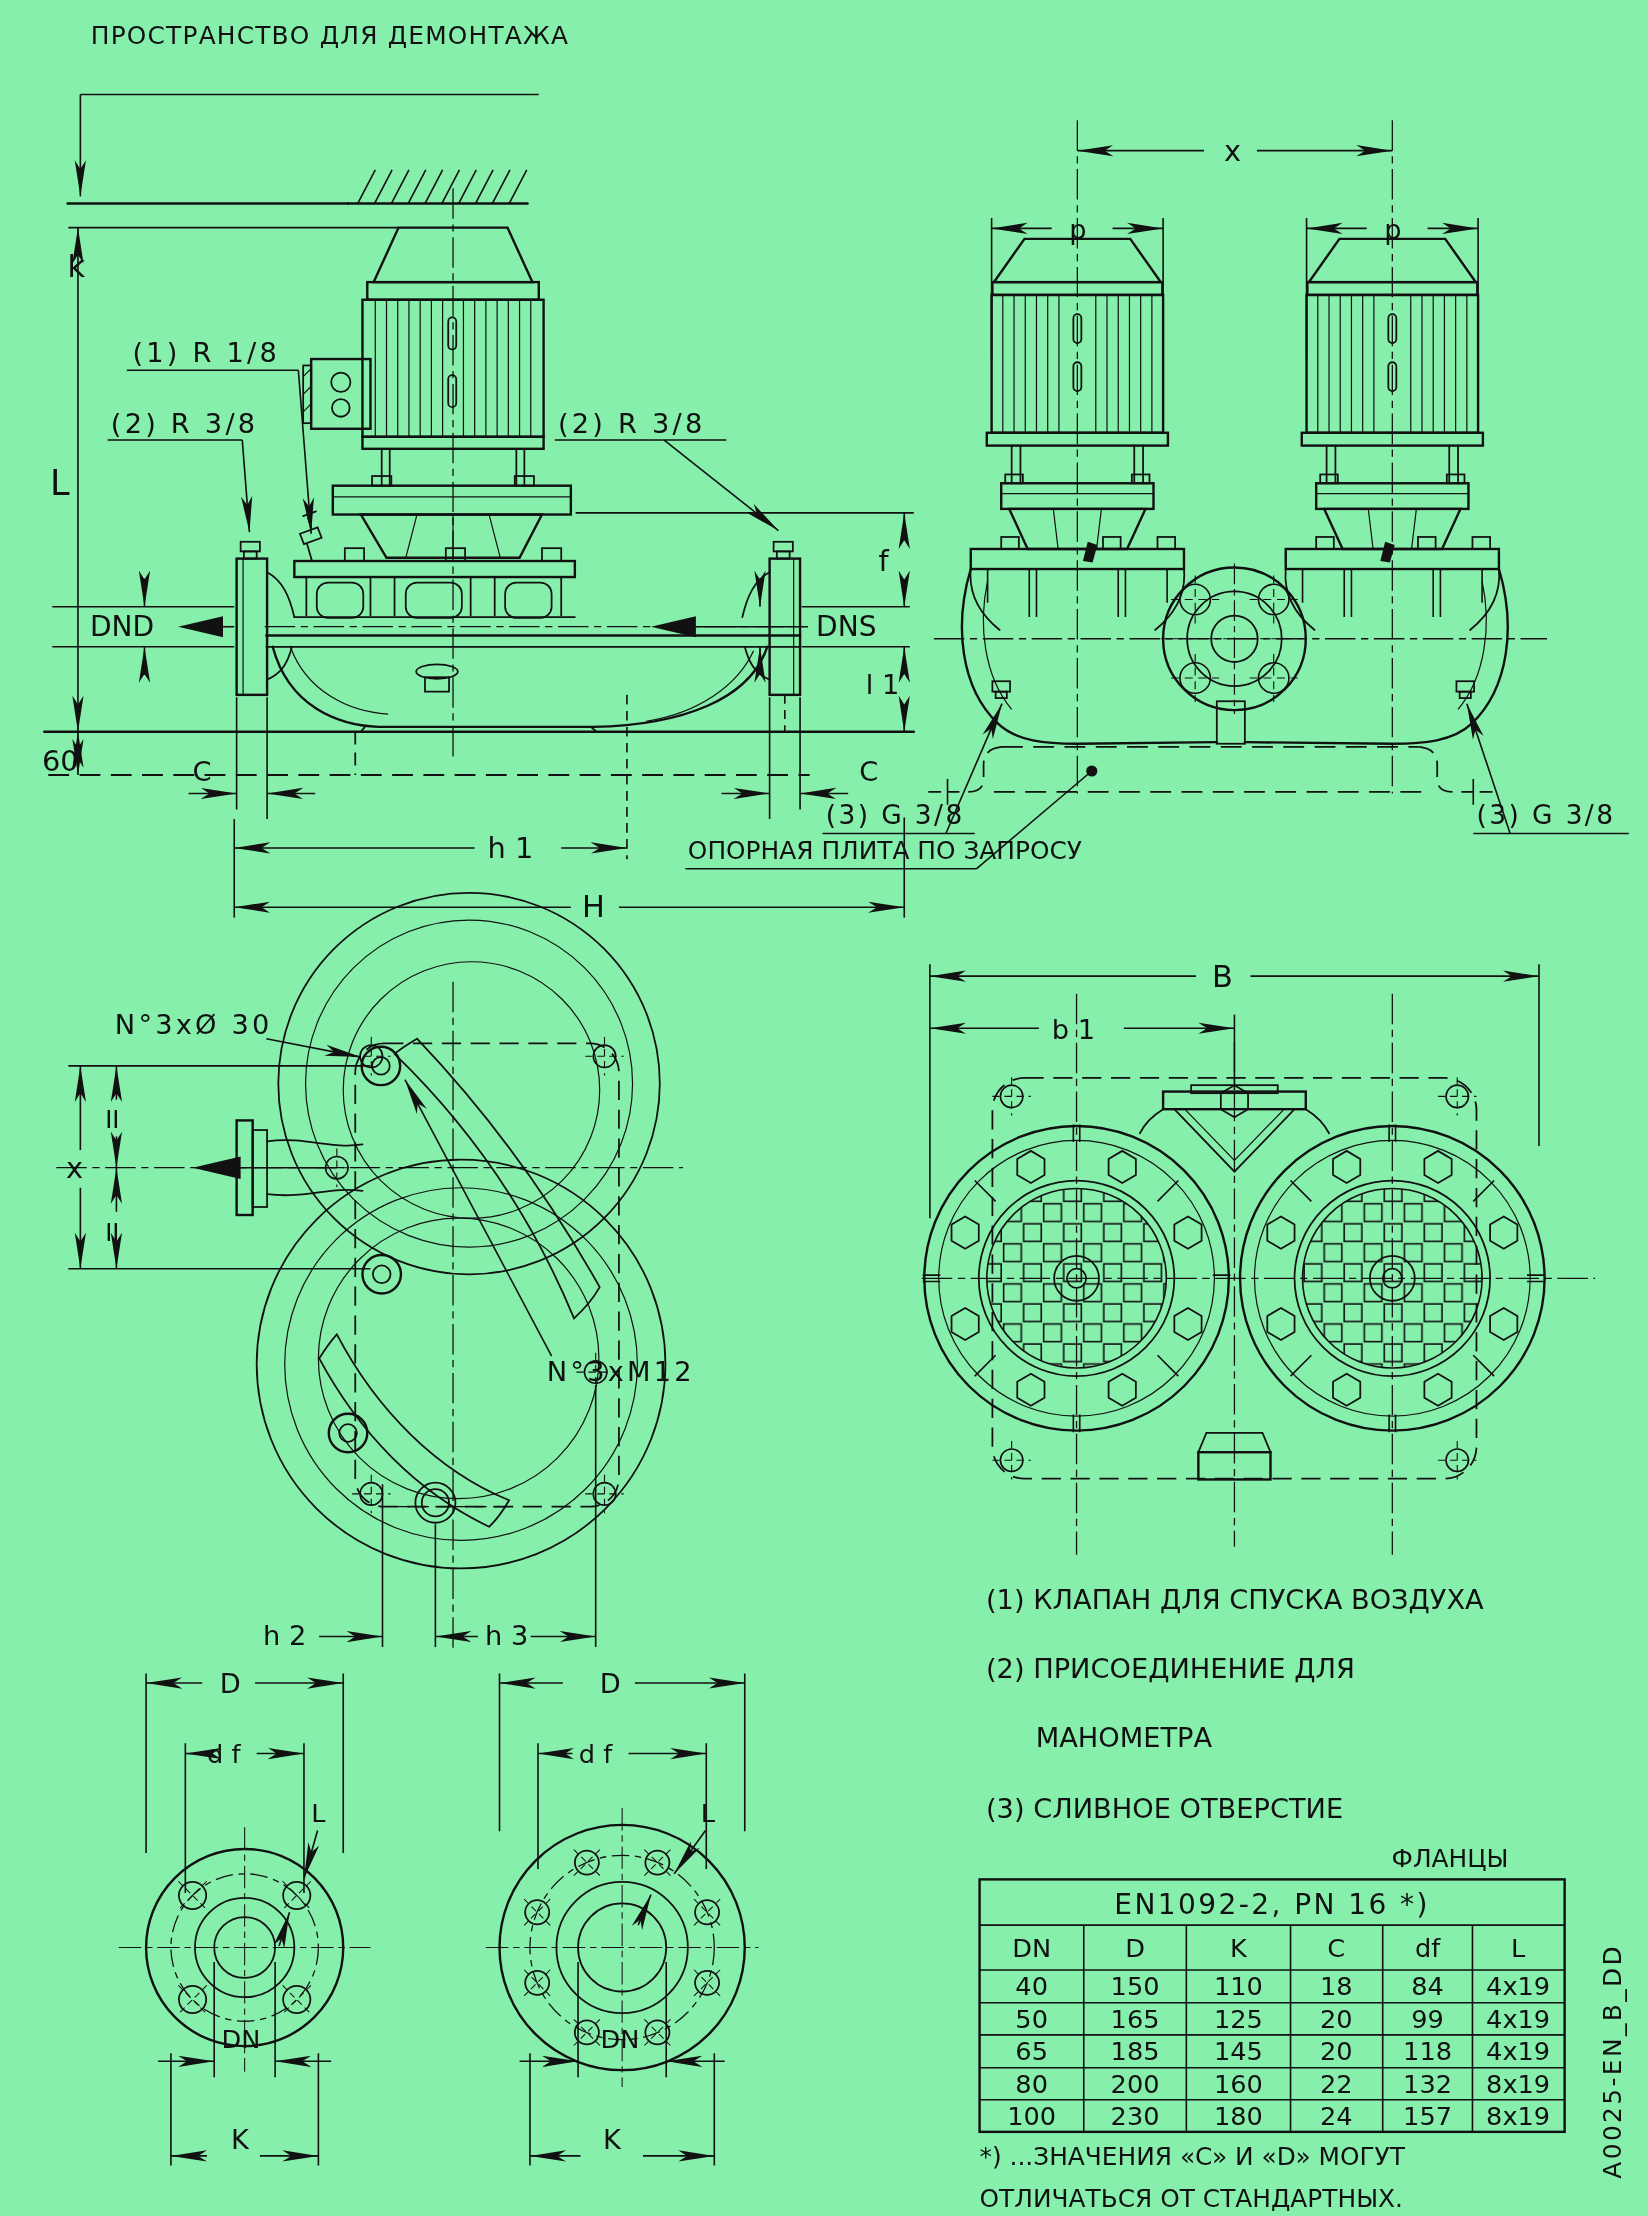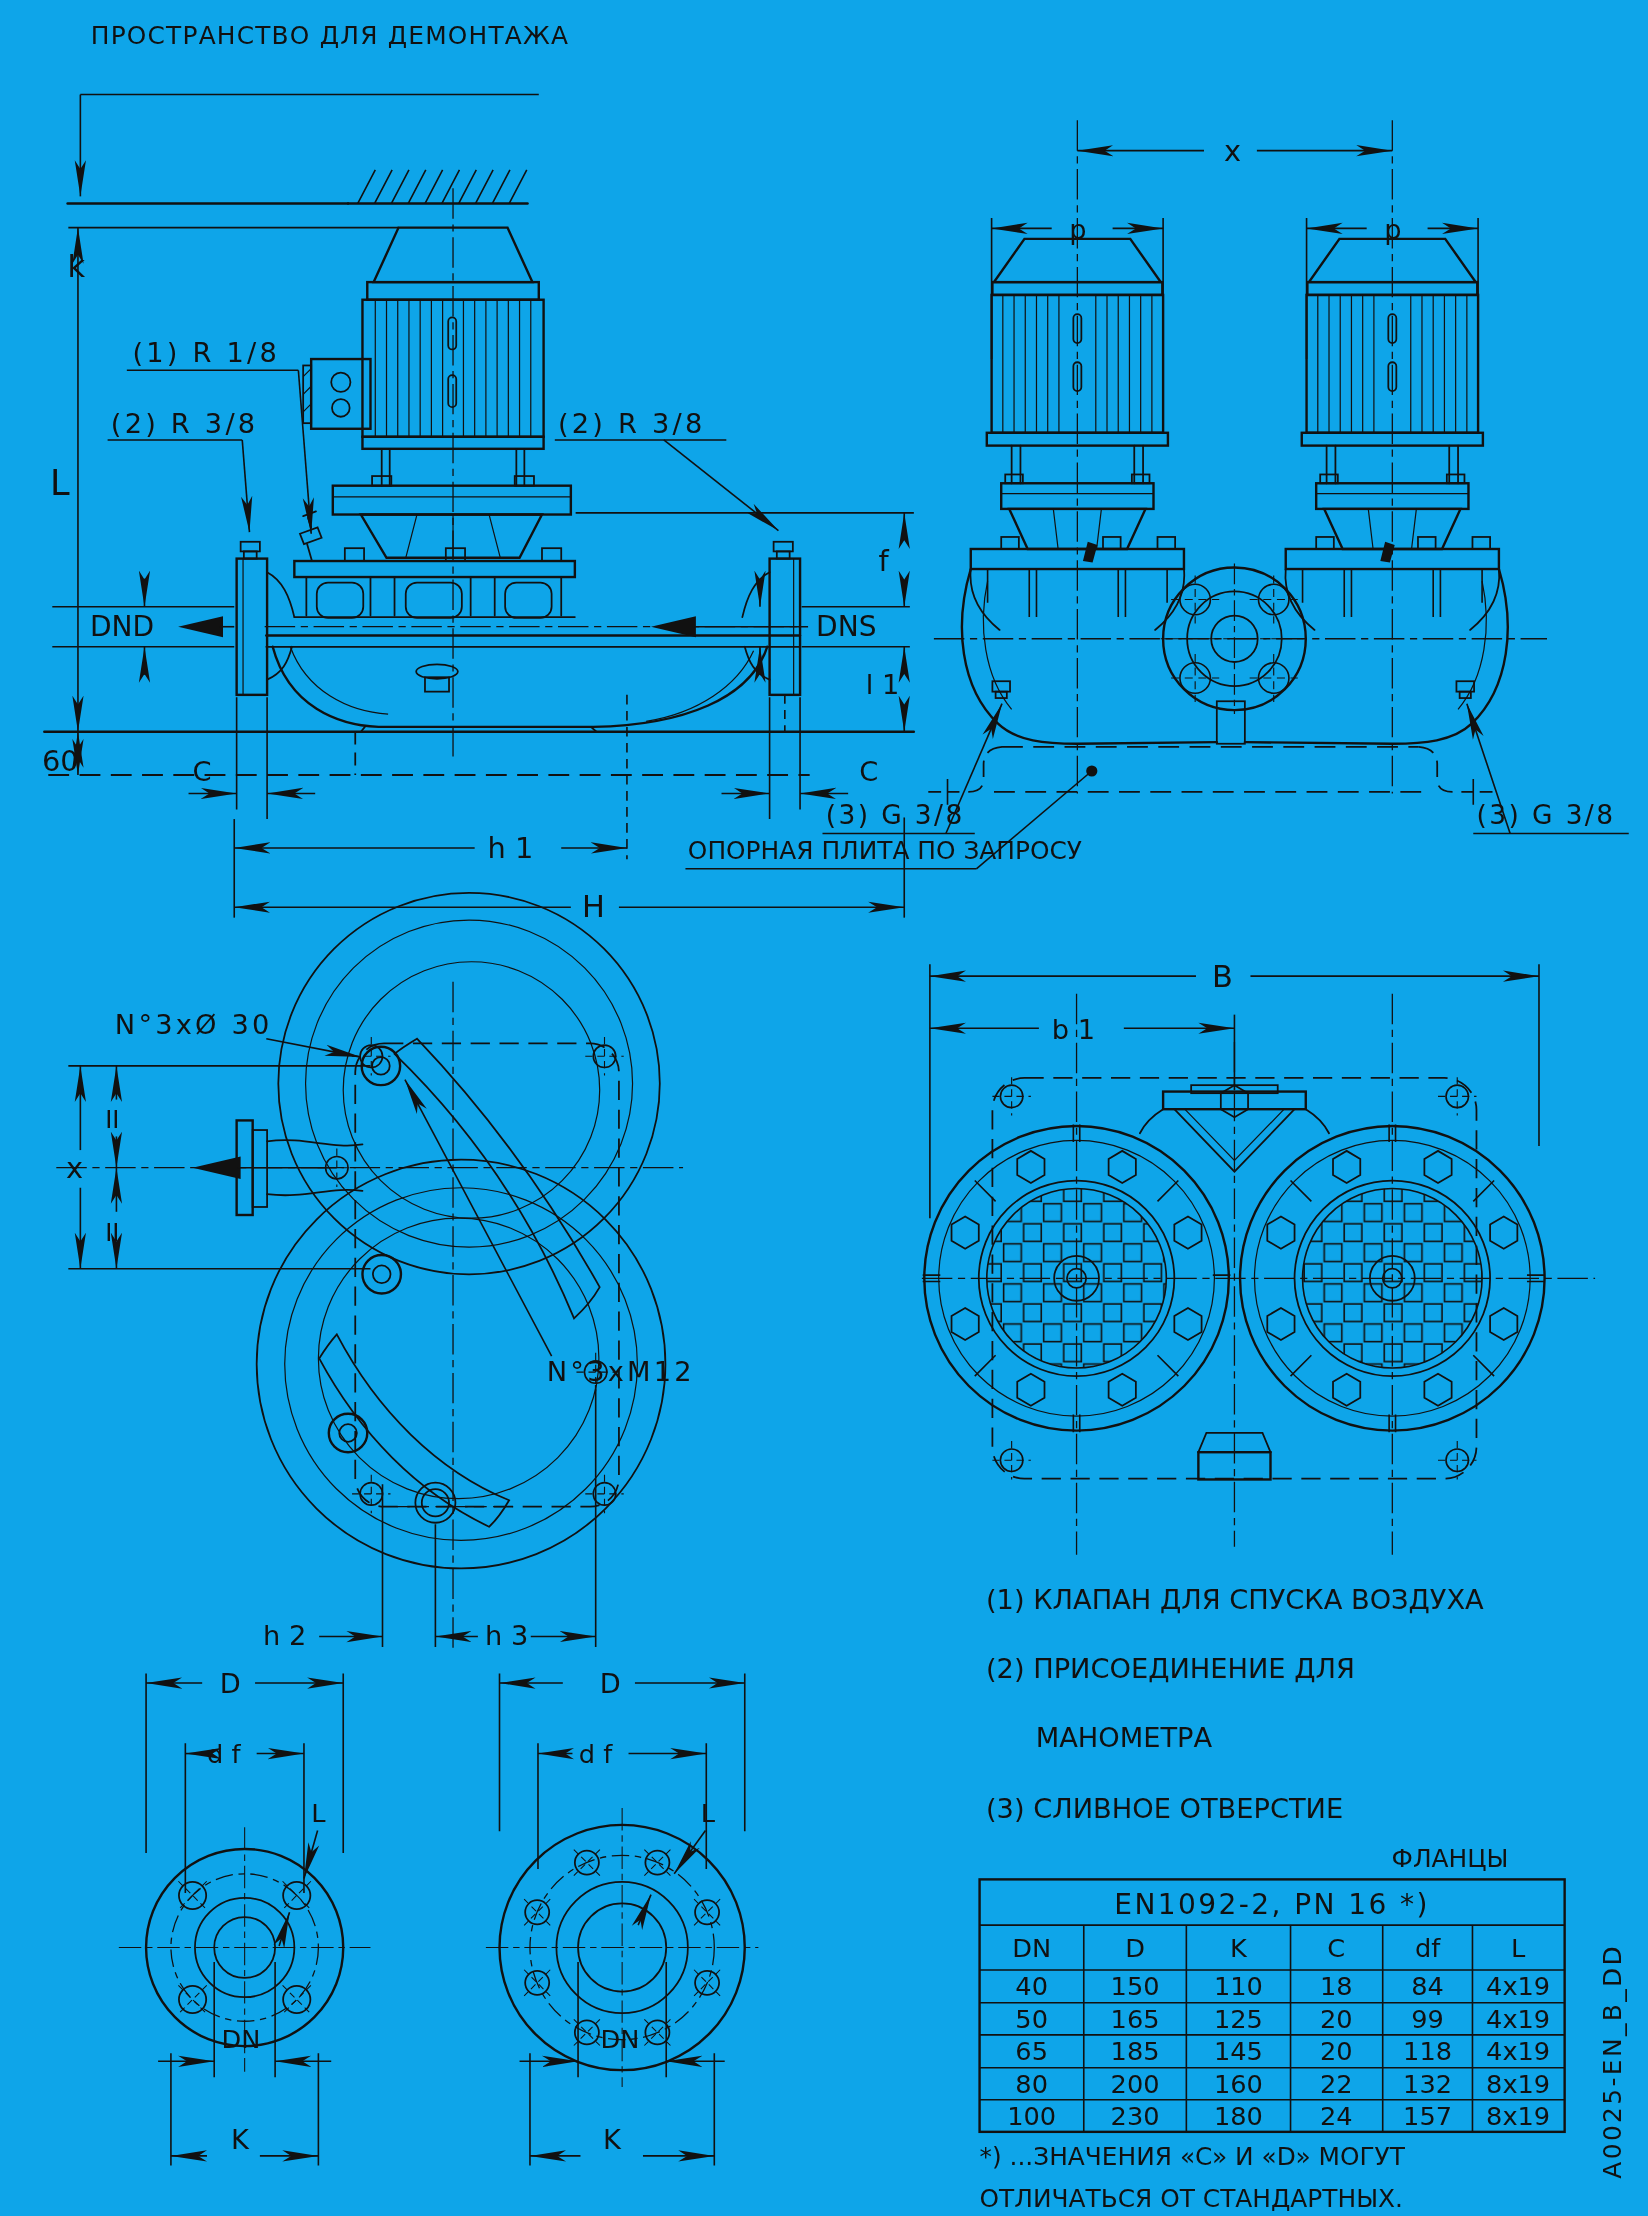--- a/index.html
+++ b/index.html
@@ -1,16 +1,16 @@
 <!DOCTYPE html>
 <html style="font-size:13px"><head>
 <meta charset="utf-8">
 <style>
   html,body{margin:0;padding:0;background:#fff;}
-  .page{position:relative;width:1649px;height:2216px;background:#0ea5e9;overflow:hidden;}
+  .page{position:relative;width:1649px;height:2216px;background:#86efac;overflow:hidden;}
   svg{position:absolute;left:0;top:0;}
   svg text{font-family:"DejaVu Sans","Liberation Sans",sans-serif;fill:#111;stroke:none;}
   .ln{stroke:#111;fill:none;stroke-width:3;stroke-linecap:round;}
   .md{stroke:#111;fill:none;stroke-width:2.2;stroke-linecap:round;}
   .tn{stroke:#111;fill:none;stroke-width:1.5;}
   .dim{stroke:#111;fill:none;stroke-width:2;}
   .cl{stroke:#111;fill:none;stroke-width:1.6;stroke-dasharray:38 7 9 7;}
   .dash{stroke:#111;fill:none;stroke-width:2.2;stroke-dasharray:26 13;}
   .fil{fill:#111;stroke:none;}
 </style>

